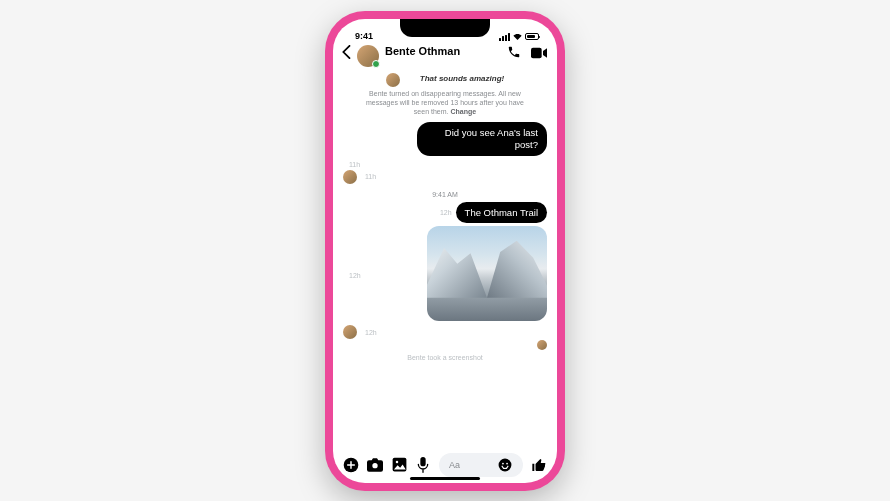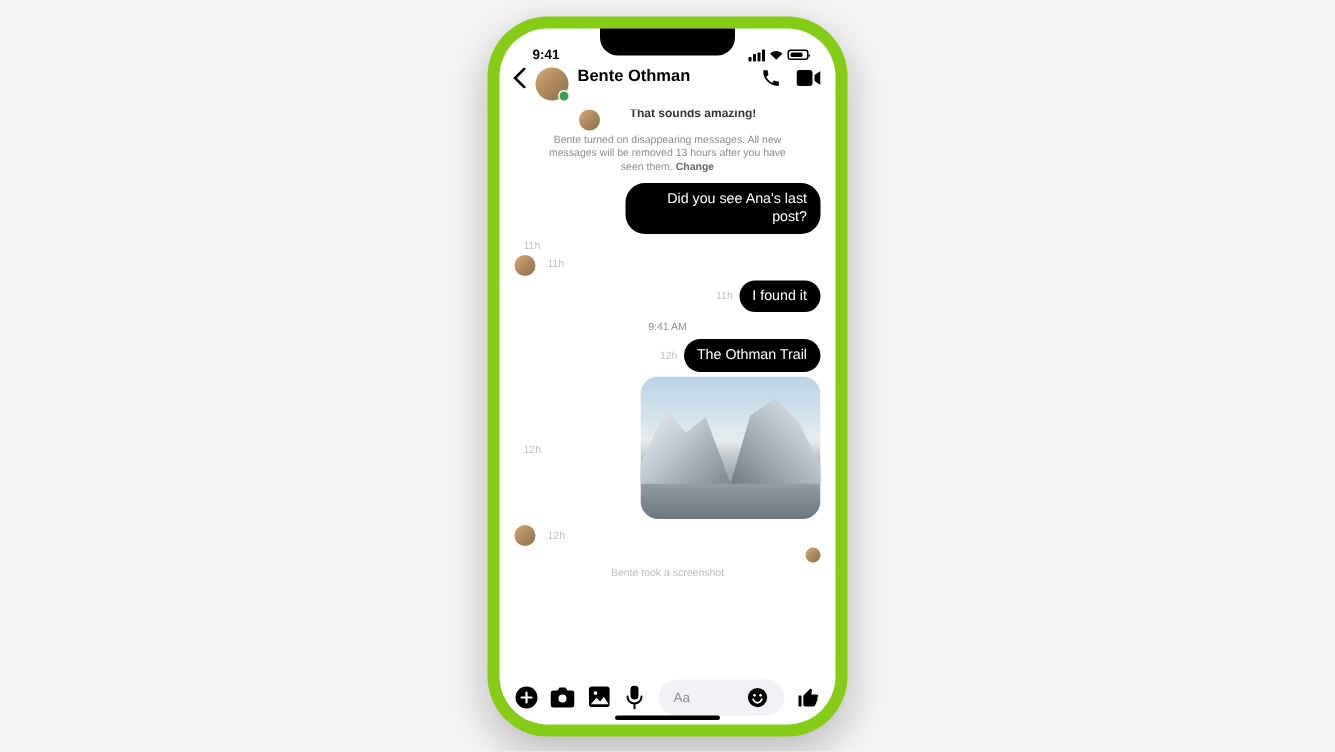--- a/index.html
+++ b/index.html
@@ -8,21 +8,21 @@
     height: 501px;
     background: #f5f5f5;
     display: flex;
     align-items: center;
     justify-content: center;
     font-family: -apple-system, BlinkMacSystemFont, "Segoe UI", Helvetica, Arial, sans-serif;
   }
   .phone {
     width: 240px;
     height: 480px;
-    background: #84cc16;
+    background: #ec4899;
     border-radius: 40px;
     padding: 8px;
     position: relative;
     box-shadow: 0 10px 30px rgba(0,0,0,0.25);
   }
   .phone::before {
     content: "";
     position: absolute;
     top: 8px;
     left: 50%;
@@ -205,43 +205,39 @@
         <div class="hicon">
           <svg width="16" height="12" viewBox="0 0 24 16">
               <rect x="0" y="0" width="16" height="16" rx="3" fill="#000"></rect>
               <path d="M18 5l6-4v14l-6-4z" fill="#000"></path>
             </svg>
         </div>
       </div>
     </div>
 
     <div class="messages">
-      <div style="display:flex;align-items:flex-start;gap:20px;justify-content:center;">
+      <div style="display:flex;align-items:center;gap:20px;justify-content:center;font-style:italic;">
         <div class="small-avatar" style="margin:0"></div>
         <div class="truncated">That sounds amazing!</div>
       </div>
       <div class="system">
         <span>Bente turned on disappearing messages. All new messages will be removed 13 hours after you have seen them.</span>
         <b>Change</b>
       </div>
 
       <div class="row sent">
         <div class="bubble">Did you see Ana's last post?</div>
       </div>
       <div class="ts-left">11h</div>
 
       <div class="row recv">
         <div class="small-avatar"></div>
         <span class="ts-inline">11h</span>
       </div>
 
-      <div class="row sent">
-        <span class="ts-inline">11h</span>
-        <div class="bubble">I found it</div>
-      </div>
 
       <div class="ts-center">9:41 AM</div>
 
       <div class="row sent">
         <span class="ts-inline">12h</span>
         <div class="bubble">The Othman Trail</div>
       </div>
 
       <div style="display:flex;align-items:flex-end;">
         <span class="ts-inline" style="margin-left:6px">12h</span>

